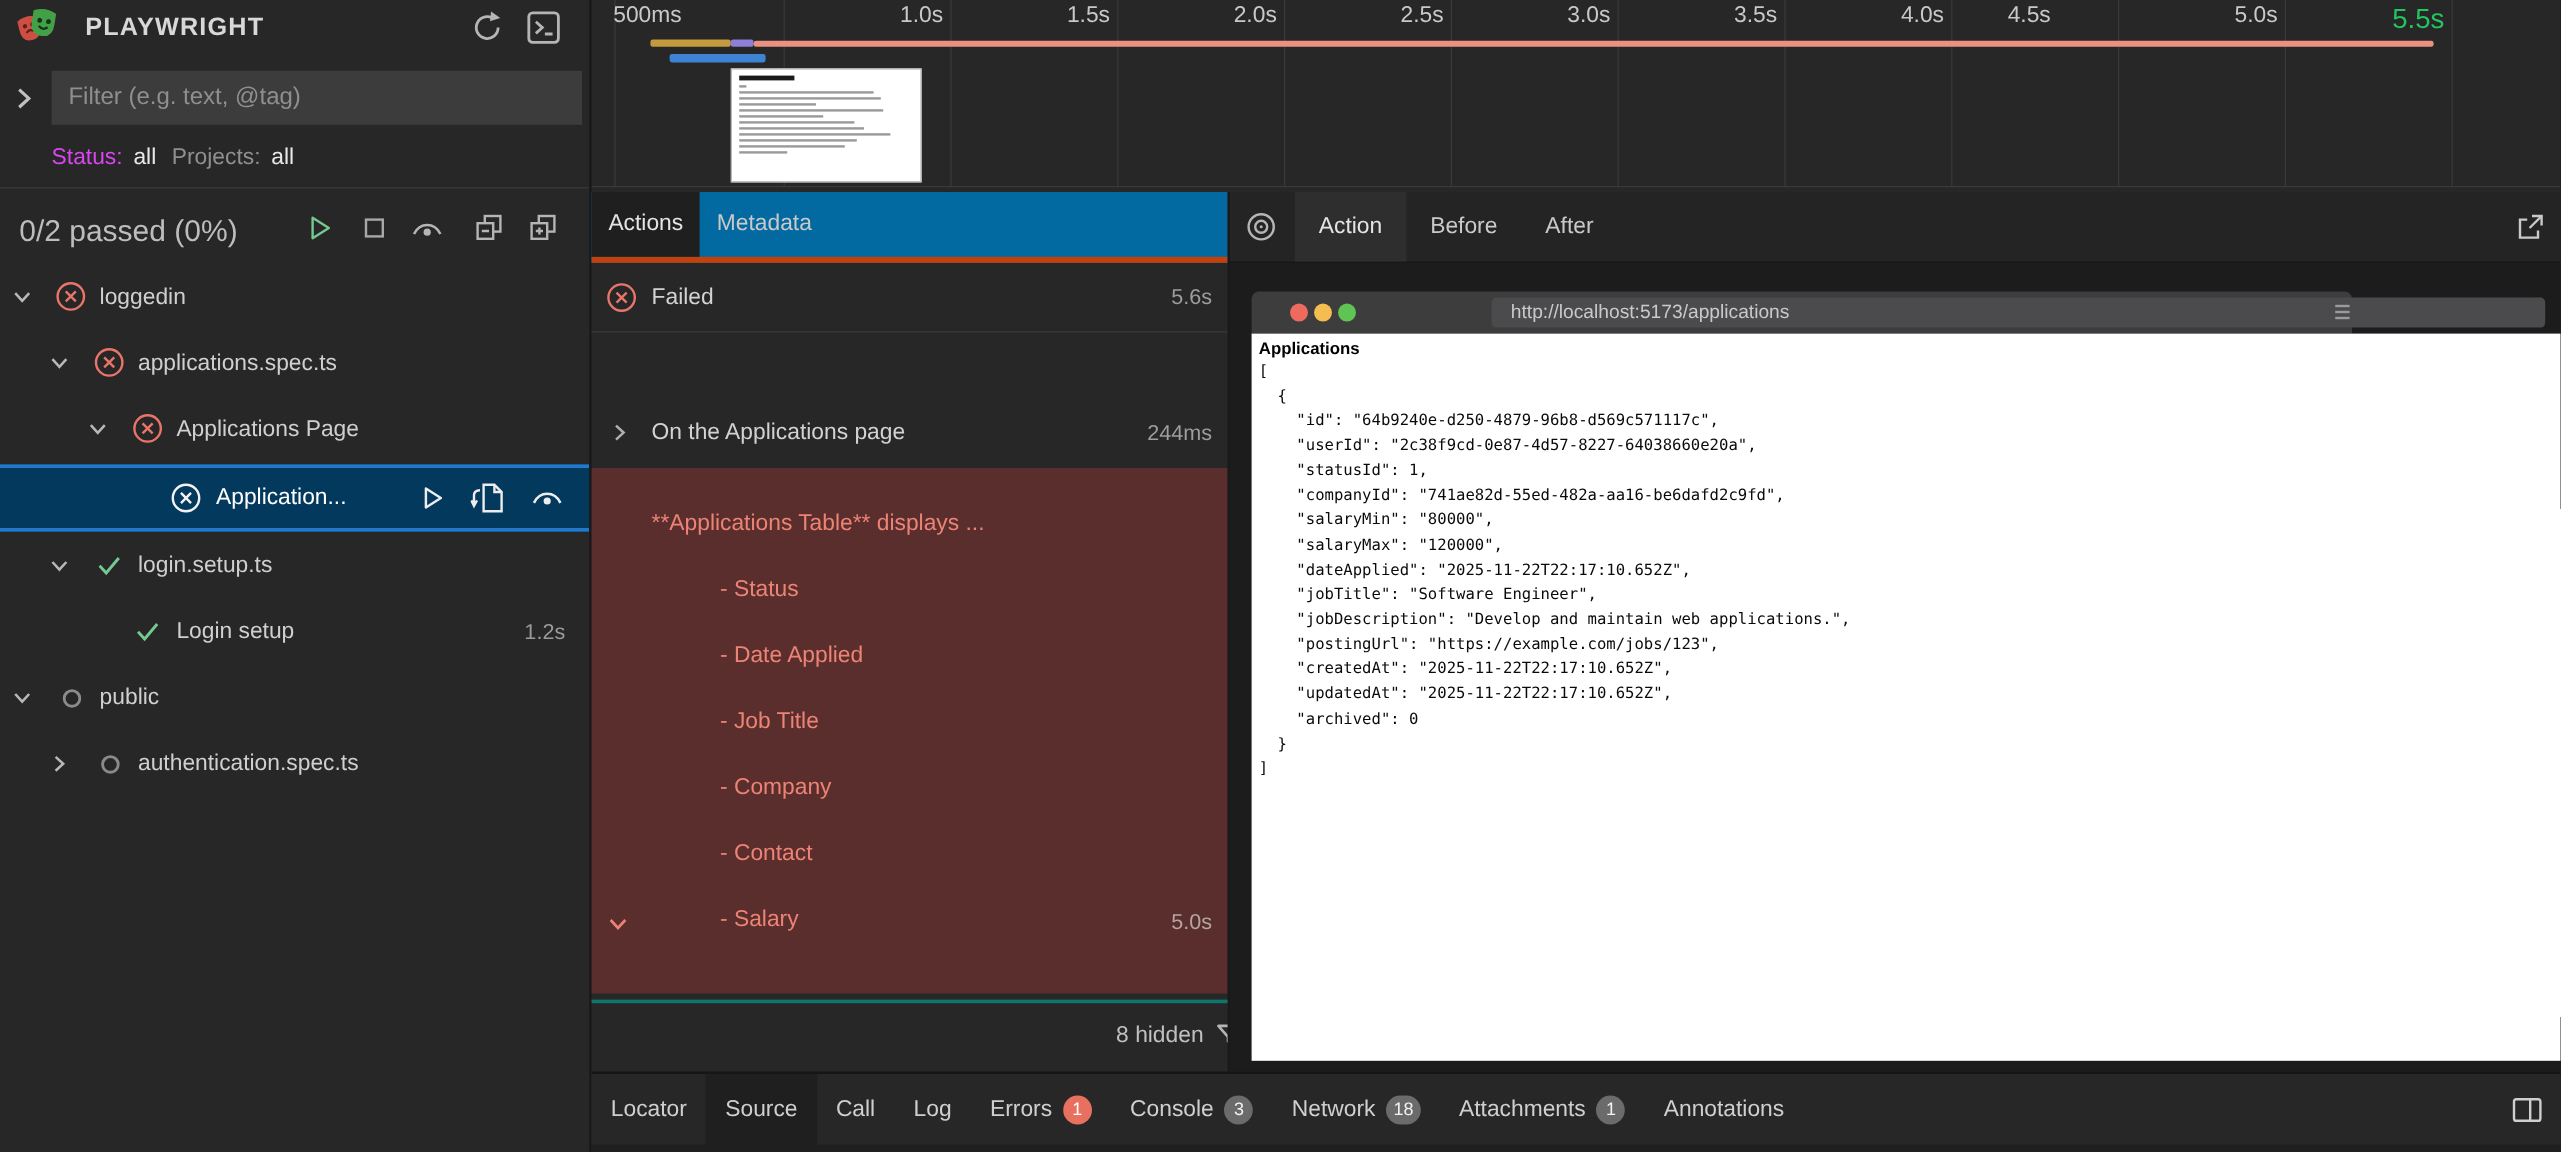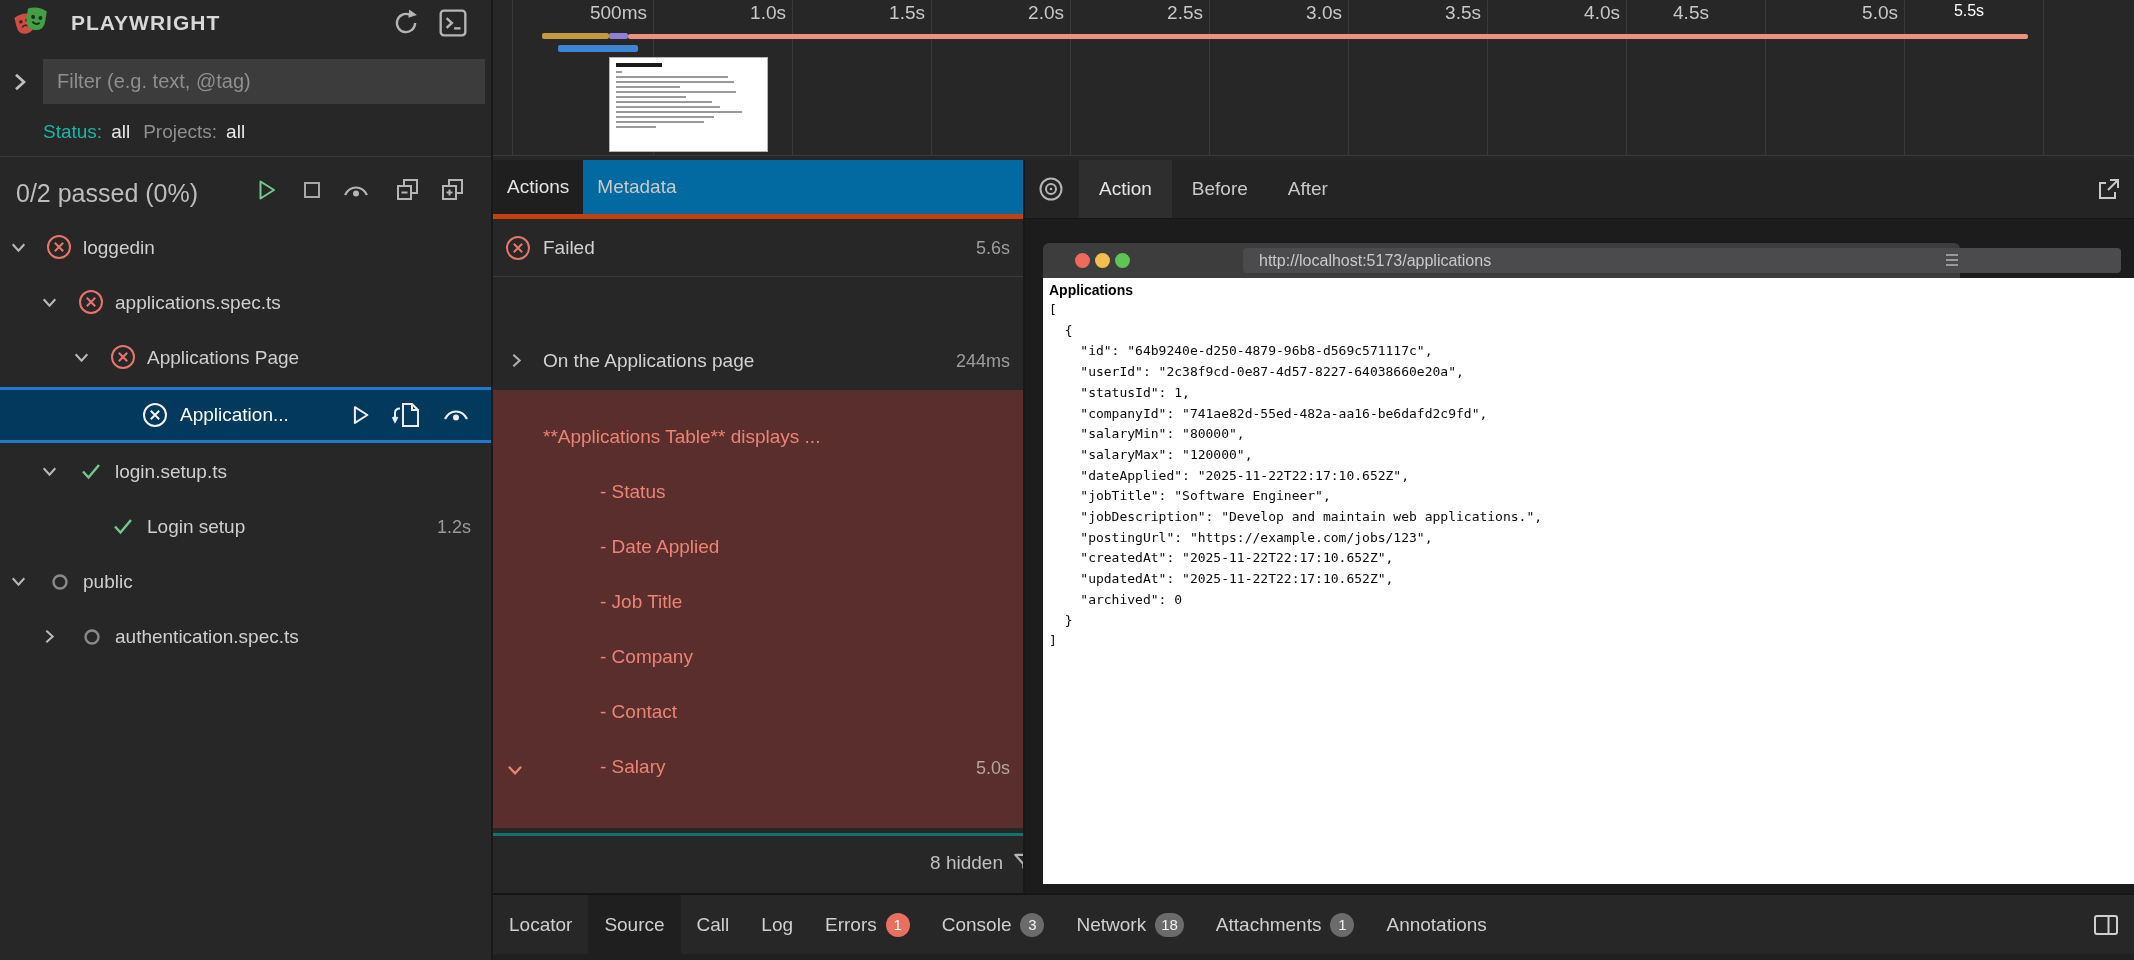--- a/index.html
+++ b/index.html
@@ -73,21 +73,21 @@
     </span>
 
     <span class="icon" style="left:8px;top:70px;width:24px;height:24px;color:#c0c0c0">
       <svg viewBox="0 0 18 18">
           <path d="M6 3.5 L12 9 L6 14.5" fill="none" stroke="currentColor" stroke-width="2"></path>
         </svg>
     </span>
     <input class="filter-input" placeholder="Filter (e.g. text, @tag)" style="">
 
     <div class="abs" style="left:43px;top:121px;display:flex;gap:9px;font-size:19px;align-items:center">
-      <span style="color:#14b8a6">Status:</span>
+      <span style="color:#d946ef">Status:</span>
       <span style="color:#e8e8e8">all</span>
       <span style="color:#8f8f8f;margin-left:4px">Projects:</span>
       <span style="color:#e8e8e8">all</span>
     </div>
 
     <div class="abs" style="left:0;top:156px;width:491px;height:1px;background:#3a3a3a"></div>
 
     <div class="abs" style="left:16px;top:179px;font-size:25px;color:#bdbdbd">0/2 passed (0%)</div>
     <span class="icon" style="left:253px;top:177px;width:26px;height:26px;color:#74c991">
       <svg viewBox="0 0 26 26">
@@ -256,31 +256,31 @@
     <div class="abs" style="left:438px;top:0;width:1px;height:156px;background:#3a3a3a"></div>
     <div class="abs" style="left:577px;top:0;width:1px;height:156px;background:#3a3a3a"></div>
     <div class="abs" style="left:716px;top:0;width:1px;height:156px;background:#3a3a3a"></div>
     <div class="abs" style="left:855px;top:0;width:1px;height:156px;background:#3a3a3a"></div>
     <div class="abs" style="left:994px;top:0;width:1px;height:156px;background:#3a3a3a"></div>
     <div class="abs" style="left:1133px;top:0;width:1px;height:156px;background:#3a3a3a"></div>
     <div class="abs" style="left:1272px;top:0;width:1px;height:156px;background:#3a3a3a"></div>
     <div class="abs" style="left:1411px;top:0;width:1px;height:156px;background:#3a3a3a"></div>
     <div class="abs" style="left:1550px;top:0;width:1px;height:156px;background:#3a3a3a"></div>
 
-    <span class="abs" style="left:18px;top:2px;width:136px;text-align:right;font-size:19px;color:#c8c8c8">500ms</span>
+    <span class="abs" style="left:18px;top:2px;width:136px;text-align:left;font-size:19px;color:#c8c8c8">500ms</span>
     <span class="abs" style="left:157px;top:2px;width:136px;text-align:right;font-size:19px;color:#c8c8c8">1.0s</span>
     <span class="abs" style="left:296px;top:2px;width:136px;text-align:right;font-size:19px;color:#c8c8c8">1.5s</span>
     <span class="abs" style="left:435px;top:2px;width:136px;text-align:right;font-size:19px;color:#c8c8c8">2.0s</span>
     <span class="abs" style="left:574px;top:2px;width:136px;text-align:right;font-size:19px;color:#c8c8c8">2.5s</span>
     <span class="abs" style="left:713px;top:2px;width:136px;text-align:right;font-size:19px;color:#c8c8c8">3.0s</span>
     <span class="abs" style="left:852px;top:2px;width:136px;text-align:right;font-size:19px;color:#c8c8c8">3.5s</span>
     <span class="abs" style="left:991px;top:2px;width:136px;text-align:right;font-size:19px;color:#c8c8c8">4.0s</span>
     <span class="abs" style="left:1130px;top:2px;width:136px;text-align:center;font-size:19px;color:#c8c8c8">4.5s</span>
     <span class="abs" style="left:1269px;top:2px;width:136px;text-align:right;font-size:19px;color:#c8c8c8">5.0s</span>
-    <span class="abs" style="left:1408px;top:2px;width:136px;text-align:center;font-size:16px;color:#ffffff">5.5s</span>
+    <span class="abs" style="left:1408px;top:2px;width:136px;text-align:right;font-size:23px;color:#22c55e">5.5s</span>
 
     <div class="abs" style="left:49px;top:33px;width:67px;height:6px;background:#c49a3f;border-radius:2px"></div>
     <div class="abs" style="left:116px;top:33px;width:19px;height:6px;background:#8f7fd9;border-radius:2px"></div>
     <div class="abs" style="left:135px;top:34px;width:1400px;height:5px;background:#ea9180;border-radius:2px"></div>
     <div class="abs" style="left:65px;top:45px;width:80px;height:7px;background:#3f83d4;border-radius:2px"></div>
 
     <div class="abs" style="left:116px;top:57px;width:159px;height:95px;background:#ffffff;border:1px solid #b5b5b5;box-sizing:border-box;padding:5px 6px;overflow:hidden">
       <div style="width:46px;height:4px;background:#1a1a1a;margin-bottom:4px"></div>
       <div class="thumb-line" style="width:6px"></div>
       <div class="thumb-line" style="width:112px"></div>

